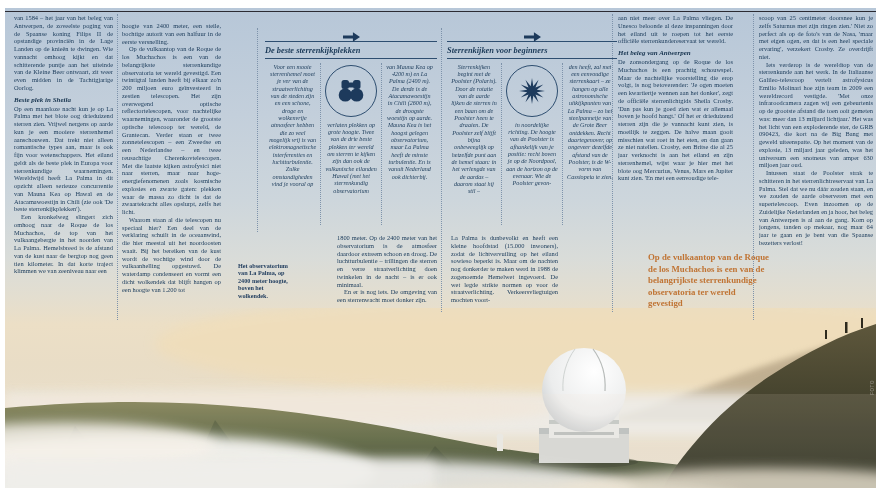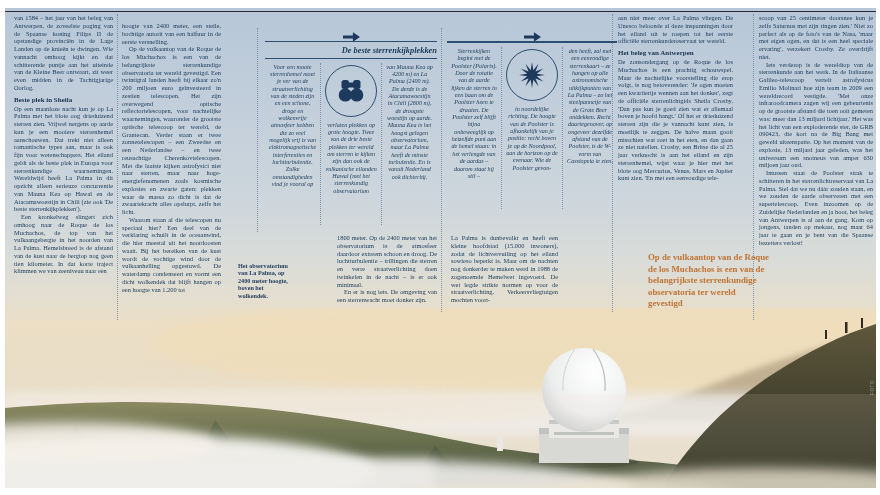--- a/index.html
+++ b/index.html
@@ -9,29 +9,29 @@
     background:linear-gradient(180deg,#b7c7d8 0%,#c3cfdb 22%,#cdd6dc 40%,#d9dcd9 52%,
                #e3ded0 60%,#ecdfc6 66%,#e9ddc6 74%,#e8e0d0 100%); }
   .top-rule { position:absolute; left:0; right:0; top:3px; border-top:1.5px solid #2b2b33; }
 
   .vrule { position:absolute; width:0; border-left:1px dotted #7e93ab; }
 
   .col { position:absolute; color:#21405f; font-size:6.4px; line-height:7.75px;
          text-align:justify; overflow:hidden; }
   .col p { margin:0; }
   .col p.ind { text-indent:7px; }
-  .col h3 { margin:4px 0 1px 0; font-size:7px; line-height:8px; color:#17344f; }
+  .col h3 { margin:4px 0 1px 0; font-size:7px; line-height:8px; color:#17344f;font-style:italic; }
 
   .caption { position:absolute; color:#1d3a5c; font-weight:bold; font-size:6.2px;
              line-height:7.4px; text-align:left; }
 
   .infobox { position:absolute; color:#22415f; }
   .infobox .arrow { text-align:center; height:12px; }
   .infobox .rule1 { border-top:1.5px solid #2e4e70; margin-top:1px; }
-  .infobox .title { text-align:right; font-style:italic; font-weight:bold;
+  .infobox .title { text-align:left; font-style:italic; font-weight:bold;
                     font-size:8.4px; padding:3.5px 0 3px 0; color:#1b3a58; }
   .infobox .rule2 { border-top:1px solid #2e4e70; }
   .infobox .cols { display:flex; margin-top:4px; height:162px; overflow:hidden; }
   .infobox .icol { flex:1; font-style:italic; font-size:6.1px; line-height:7.35px;
                    text-align:center; padding:1px 4px 0 4px; }
   .infobox .icol.sep { border-left:1px dotted #7e93ab; }
   .icon-circle { width:50px; height:50px; border:1.5px solid #2e4e70; border-radius:50%;
                  margin:1px auto 5px auto; display:flex; align-items:center; justify-content:center; }
 
   .pullquote { position:absolute; color:#c07434; font-weight:bold; font-size:8.8px;
@@ -184,20 +184,21 @@
       </div>
     </div>
 
     <div class="infobox" style="left:442px; top:20px; width:170px;">
       <div class="arrow">
         <svg width="17" height="10" viewBox="0 0 18 10">
             <path d="M0,3.4 h10.5 v-3.4 l7.5,5 -7.5,5 v-3.4 h-10.5 z" fill="#1d3a5c"></path>
           </svg>
       </div>
       <div class="rule1"></div>
+      <div class="title">Sterrenkijken voor beginners</div>
       <div class="rule2"></div>
       <div class="cols">
         <div class="icol">Sterrenkijken begint met de Poolster (Polaris). Door de rotatie van de aarde lijken de sterren in een baan om de Poolster heen te draaien. De Poolster zelf blijft bijna onbeweeglijk op hetzelfde punt aan de hemel staan: in het verlengde van de aardas – daarom staat hij stil –</div>
         <div class="icol sep">
           <div class="icon-circle">
             <svg width="30" height="30" viewBox="0 0 30 30">
               <polygon fill="#1d3a5c" points="28,15 19.8,16.3 26.3,21.5 18.5,18.5 21.5,26.3 16.3,19.8 15,28 13.7,19.8 8.5,26.3 11.5,18.5 3.7,21.5 10.2,16.3 2,15 10.2,13.7 3.7,8.5 11.5,11.5 8.5,3.7 13.7,10.2 15,2 16.3,10.2 21.5,3.7 18.5,11.5 26.3,8.5 19.8,13.7"></polygon>
             </svg>
           </div>
           <div>in noordelijke richting. De hoogte van de Poolster is afhankelijk van je positie: recht boven je op de Noordpool, aan de horizon op de evenaar. Wie de Poolster gevon-</div>

